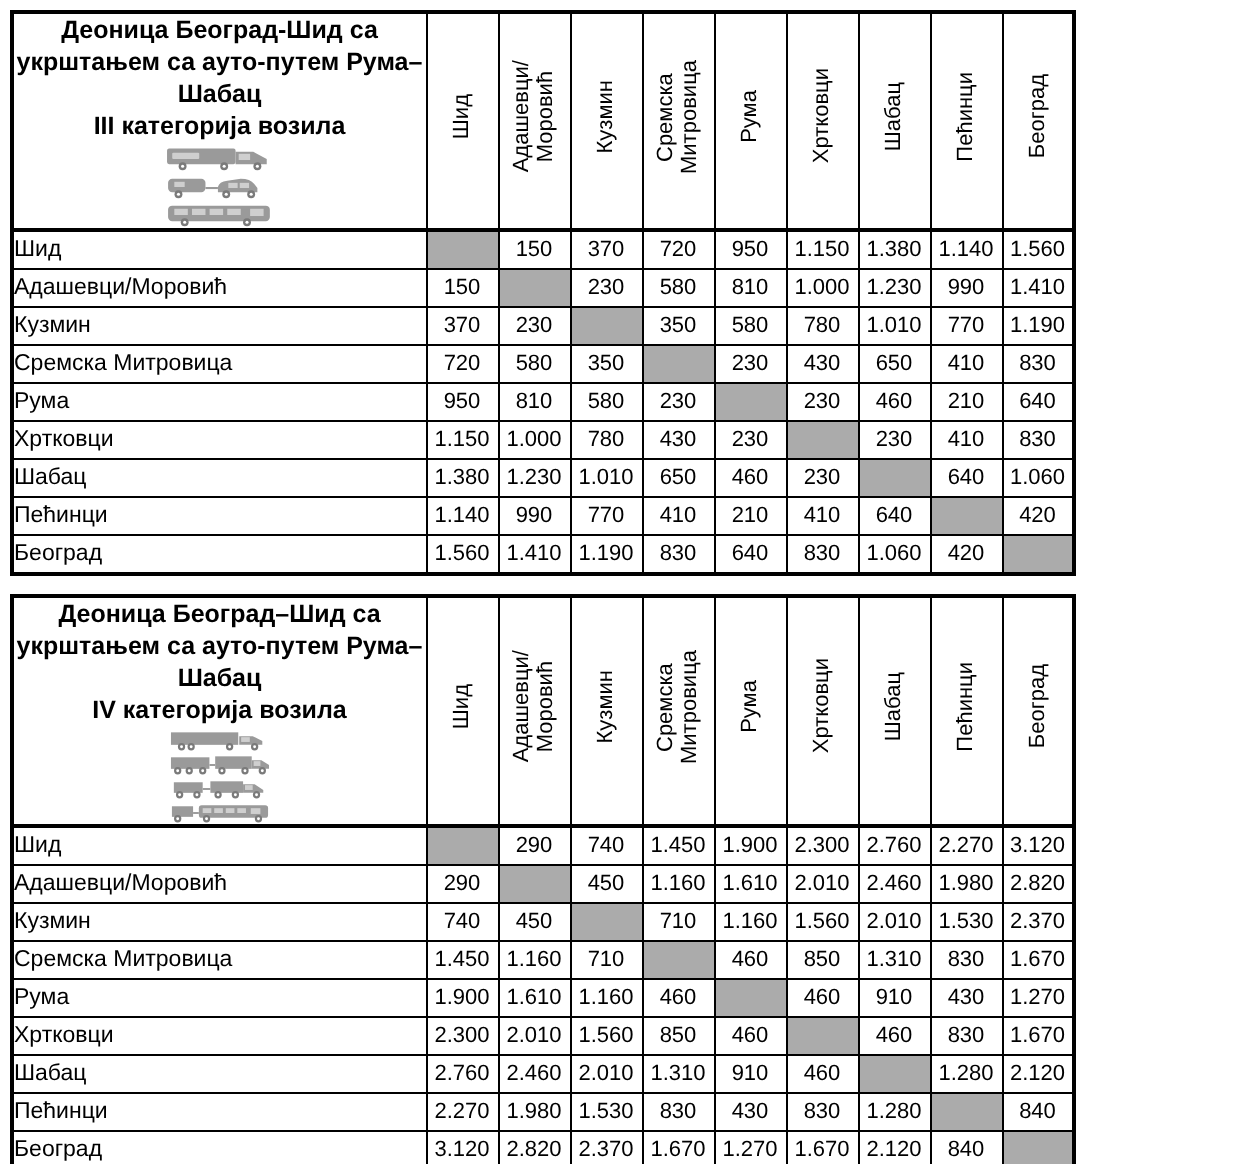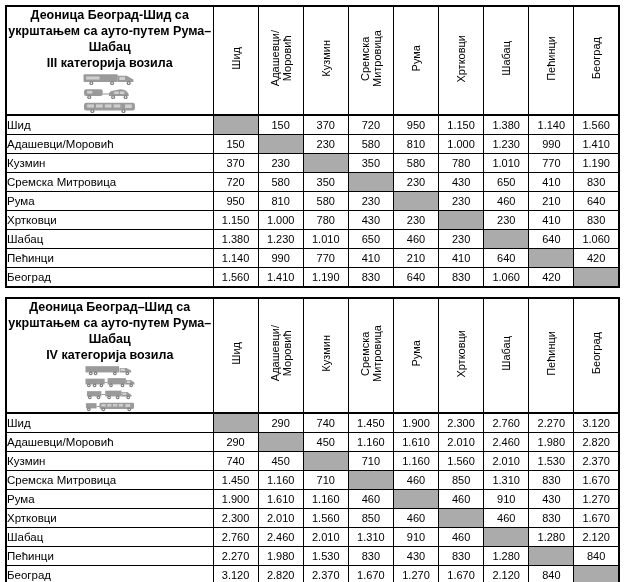--- a/index.html
+++ b/index.html
@@ -1,18 +1,18 @@
 <!DOCTYPE html>
 <html><head>
 <meta charset="utf-8">
 <style>
   html,body{margin:0;padding:0;background:#fff;}
   body{width:627px;height:582px;font-family:"Liberation Sans",sans-serif;color:#000;}
   .page{padding:5px 5px;display:flex;flex-direction:column;gap:9px;}
-  table.toll{border-collapse:collapse;width:615px;table-layout:fixed;border:2px solid #000;}
+  table.toll{border-collapse:collapse;width:533px;table-layout:fixed;border:2px solid #000;}
   table.toll th,table.toll td{border:1px solid #000;padding:0;}
   thead tr{border-bottom:2px solid #000;}
   .corner{vertical-align:top;padding:2px 2px;}
   .title{font-weight:bold;font-size:12.5px;line-height:1.28;text-align:center;white-space:pre-line;}
   .category{font-weight:bold;font-size:12.5px;line-height:1.28;text-align:center;}
   .icons{display:flex;flex-direction:column;align-items:center;gap:1px;margin-top:2px;}
   .vehicle-icon{line-height:0;}
   .colhead{height:104px;text-align:center;vertical-align:middle;font-weight:normal;}
   .vtext{writing-mode:vertical-rl;transform:rotate(180deg);font-size:11px;line-height:1.1;white-space:pre-line;display:inline-block;}
   td.rowlabel{font-size:11.5px;text-align:left;padding:0 4px;height:18px;}

